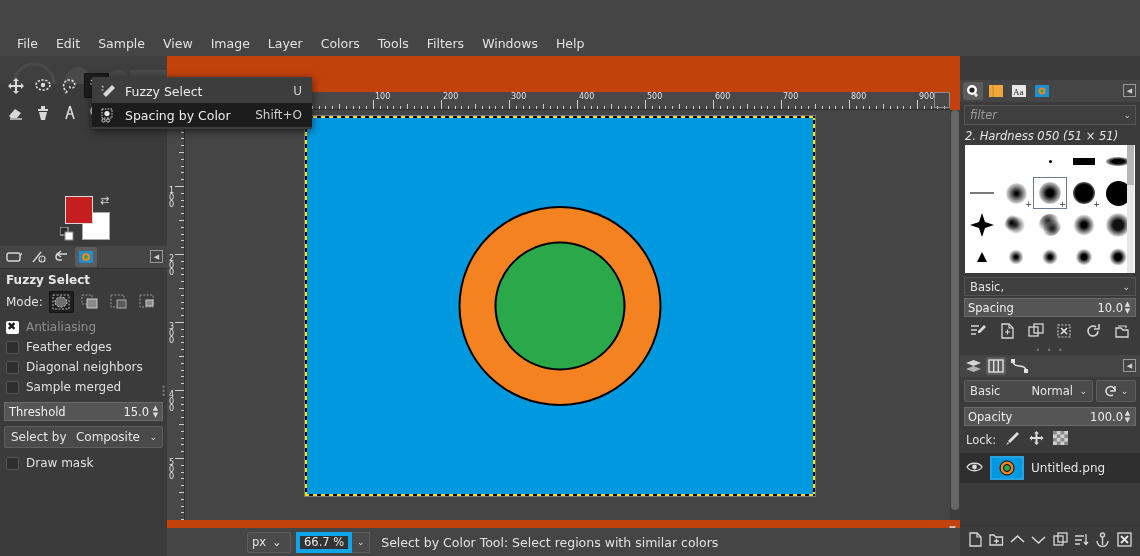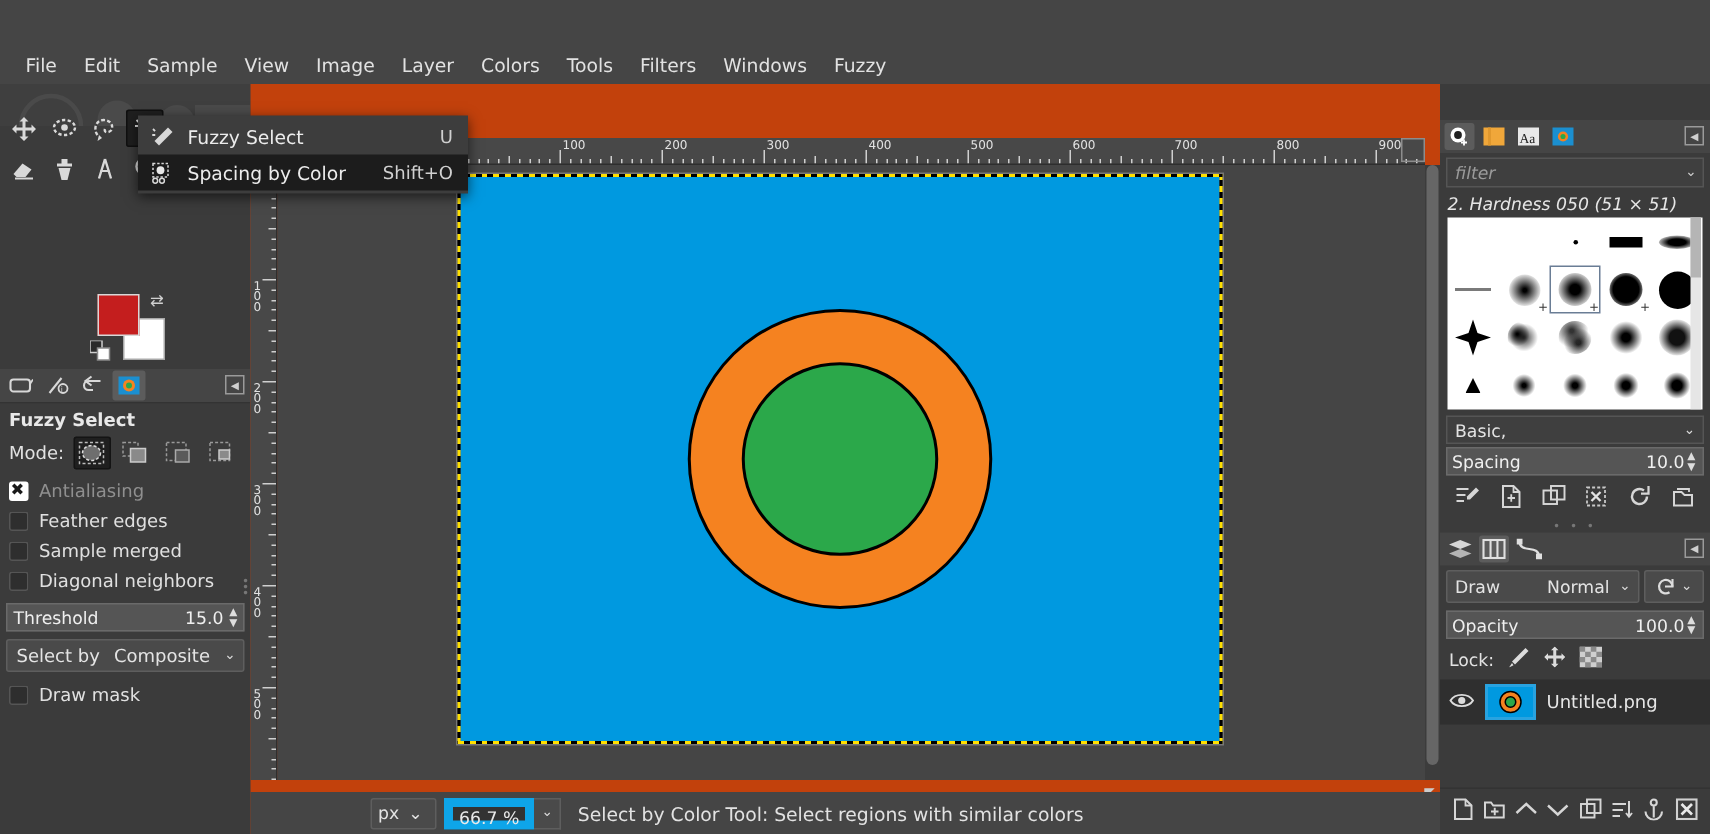--- a/index.html
+++ b/index.html
@@ -152,21 +152,21 @@
 
   .statusbar {
     position: absolute; left: 0; bottom: 0; width: 793px; height: 28px; background: #454545;
     display: flex; align-items: center; padding-left: 80px; gap: 5px;
   }
   .unit-combo {
     height: 21px; min-width: 44px; background: #4a4a4a; border: 1px solid #5e5e5e; border-radius: 2px;
     display: flex; align-items: center; padding: 0 4px; gap: 6px; font-size: 11.5px; color: #e4e4e4;
   }
   .zoom-entry {
-    height: 21px; background: #333; border: 6px solid #0ea5e9; display: flex; 
+    height: 21px; background: #333; border: 4px solid #0ea5e9; display: flex; align-items: center;
     padding: 0 4px; font-size: 11.5px; color: #e9e9e9;
   }
   .zoom-caret {
     height: 21px; width: 18px; background: #4a4a4a; border: 1px solid #5e5e5e; border-left: none;
     display: flex; align-items: center; justify-content: center; font-size: 9px; color: #ddd;
   }
   .status-text { font-size: 12.5px; color: #e2e2e2; margin-left: 6px; }
 
   
   .rightdock { position: absolute; left: 960px; top: 56px; width: 180px; height: 500px; background: #3b3b3b; }
@@ -247,21 +247,21 @@
     <div class="menuitem">File</div>
     <div class="menuitem">Edit</div>
     <div class="menuitem">Sample</div>
     <div class="menuitem">View</div>
     <div class="menuitem">Image</div>
     <div class="menuitem">Layer</div>
     <div class="menuitem">Colors</div>
     <div class="menuitem">Tools</div>
     <div class="menuitem">Filters</div>
     <div class="menuitem">Windows</div>
-    <div class="menuitem">Fuzzy</div>
+    <div class="menuitem">Help</div>
   </div>
 
   <div class="leftdock">
 
     <div class="tabstrip-left">
       <svg width="167" height="28">
         <path d="M14 28 a20 20 0 0 1 40 0" fill="none" stroke="#4a4a4a" stroke-width="3"></path>
         <circle cx="78" cy="24" r="13" fill="#4a4a4a"></circle>
         <circle cx="118" cy="26" r="12" fill="#4a4a4a"></circle>
         <rect x="130" y="14" width="60" height="16" fill="#4a4a4a"></rect>
@@ -405,25 +405,25 @@
       <div class="chk-row">
         <span class="chkbox on"></span>
         <span class="chk-label dim">Antialiasing</span>
       </div>
       <div class="chk-row">
         <span class="chkbox"></span>
         <span class="chk-label">Feather edges</span>
       </div>
       <div class="chk-row">
         <span class="chkbox"></span>
-        <span class="chk-label">Sample merged</span>
+        <span class="chk-label">Diagonal neighbors</span>
       </div>
       <div class="chk-row">
         <span class="chkbox"></span>
-        <span class="chk-label">Diagonal neighbors</span>
+        <span class="chk-label">Sample merged</span>
       </div>
 
       <div class="slider-row">
         <span class="sl-name">Threshold</span>
         <span class="sl-val">15.0</span>
         <span class="spin">▲<br>▼</span>
       </div>
 
       <div class="combo-row">
         <span class="c-name">Select by</span>
@@ -843,21 +843,21 @@
             <path d="M2 2 C2 10 15 4 15 12" fill="none" stroke="#e0e0e0" stroke-width="1.5"></path>
             <rect x="0" y="0" width="4" height="4" fill="#e0e0e0"></rect>
             <rect x="13" y="10" width="4" height="4" fill="#e0e0e0"></rect>
           </svg>
       </div>
       <div class="dock-menu-btn"></div>
     </div>
 
     <div class="mode-combo-row">
       <div class="mode-combo">
-        <span>Draw</span>
+        <span>Basic</span>
         <span class="mv">Normal</span>
         <span style="position:absolute;right:5px;font-size:9px;color:#dcdcdc;">⌄</span>
       </div>
       <div class="rev-btn">
         <svg width="15" height="13" viewBox="0 0 15 13">
             <path d="M11 6 a4.5 4.5 0 1 0 -2 3.8" fill="none" stroke="#dcdcdc" stroke-width="1.5"></path>
             <path d="M11 1 v5 h-5" fill="none" stroke="#dcdcdc" stroke-width="1.4"></path>
           </svg>
         <span>⌄</span>
       </div>

